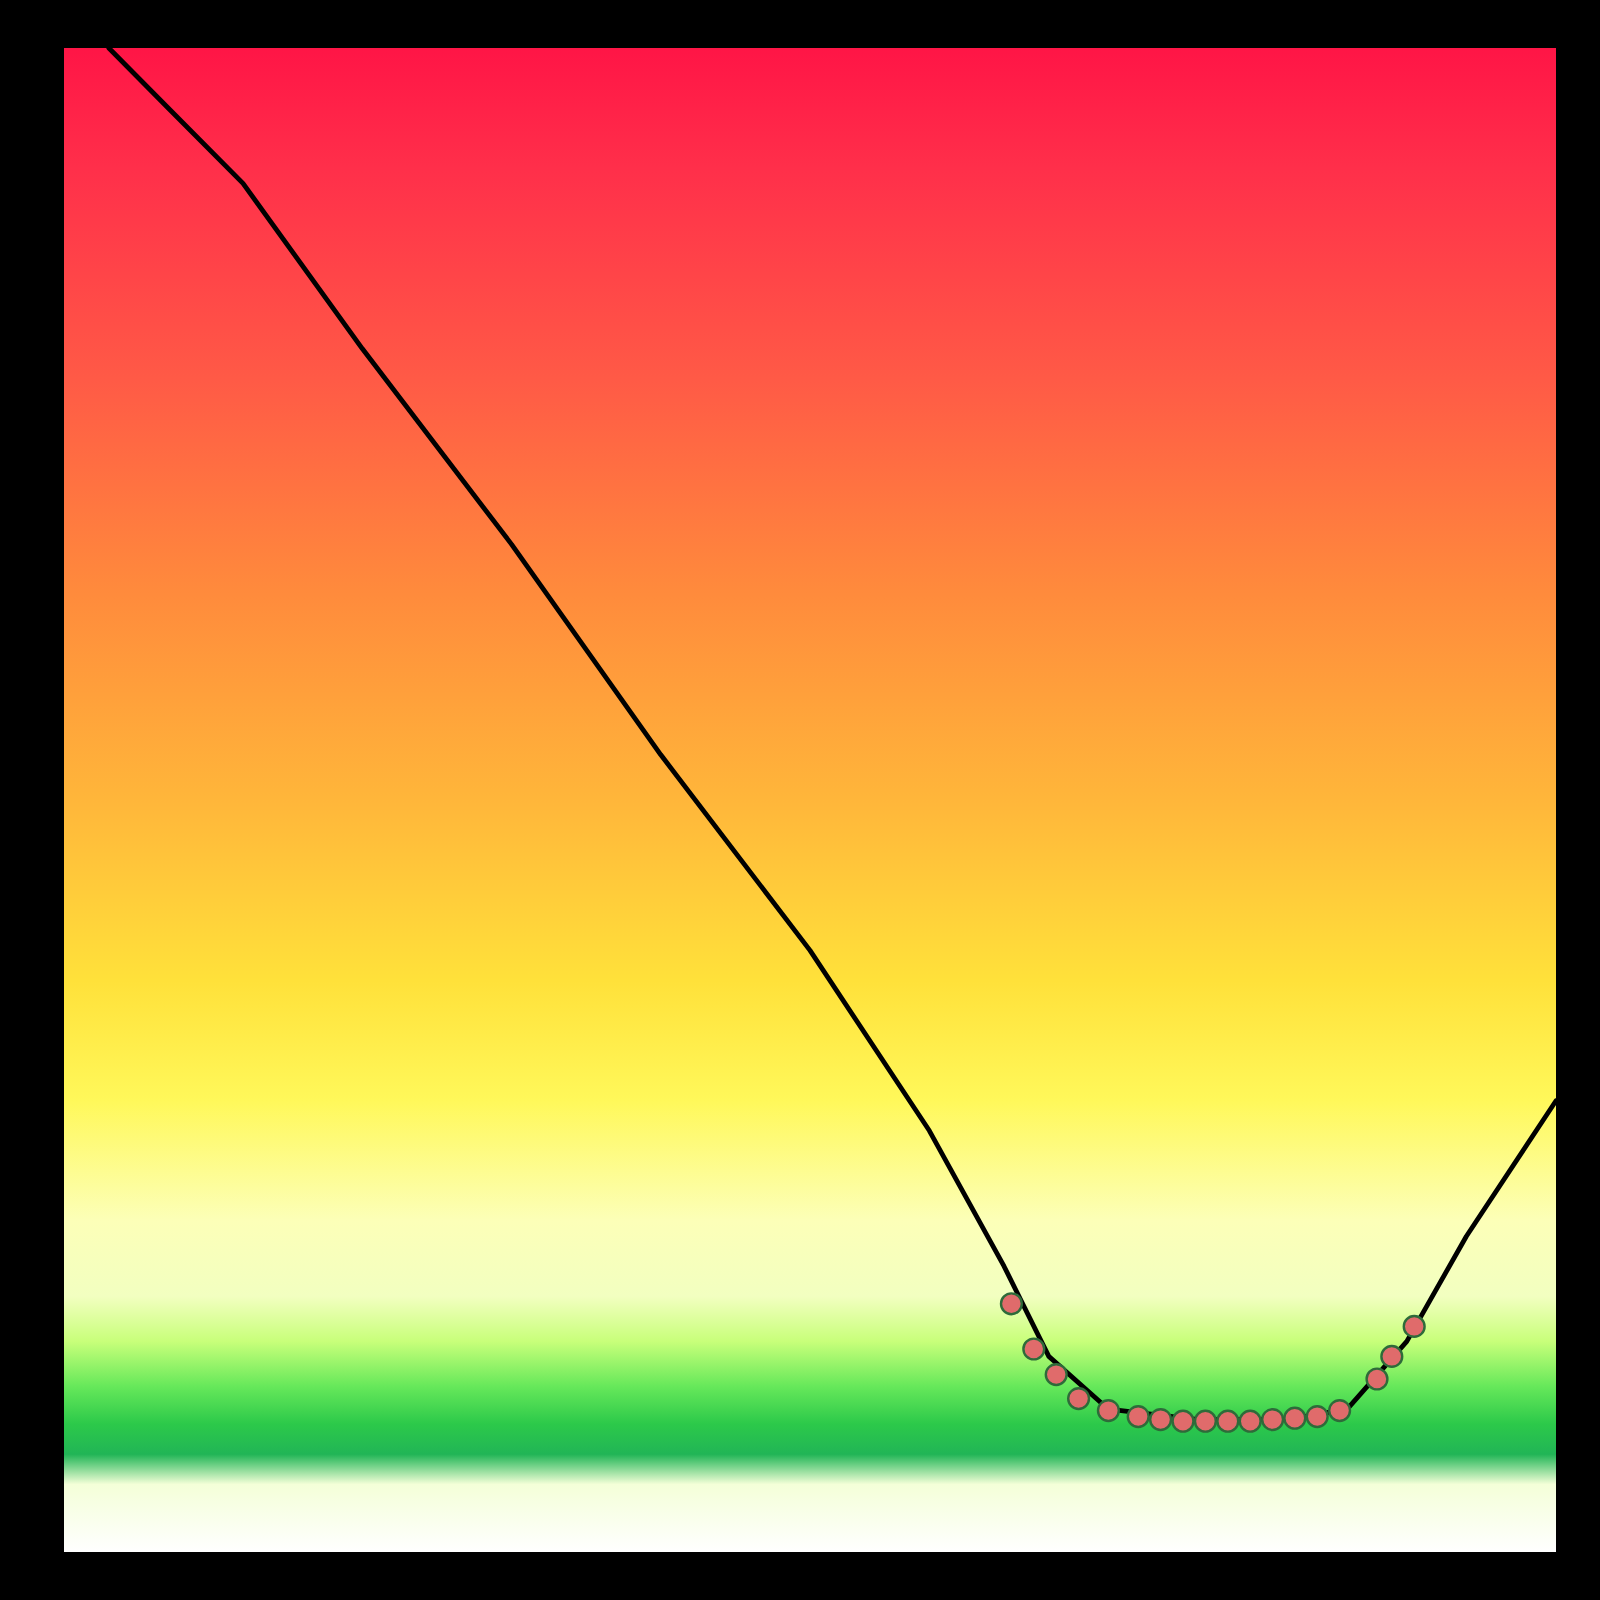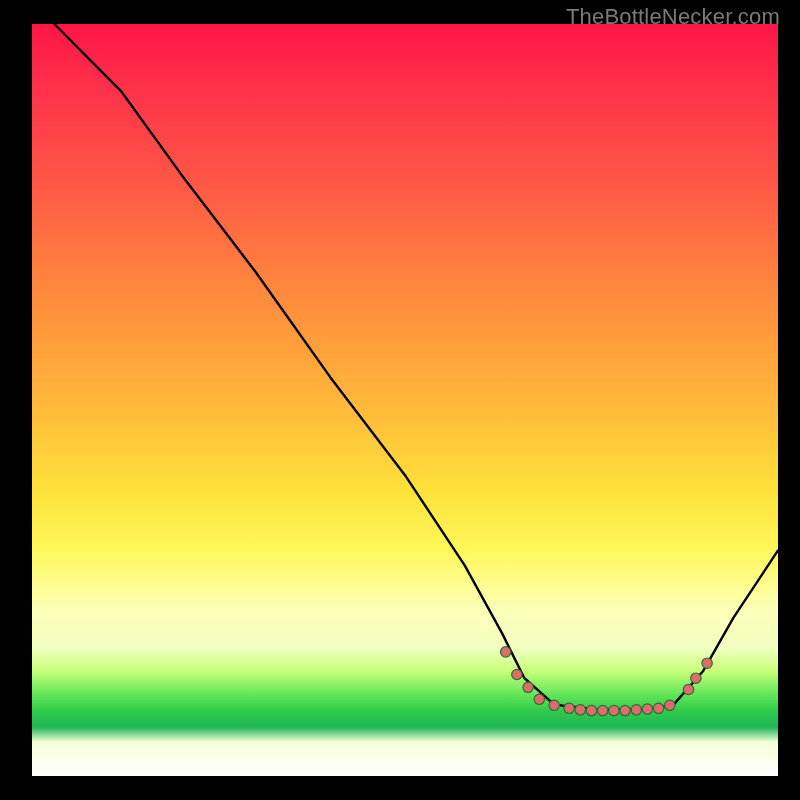--- a/index.html
+++ b/index.html
@@ -71,21 +71,20 @@
   .dot {
     fill: #e06b6b;
     stroke: #2e6b3a;
     stroke-width: 1.2;
   }
 </style>
 </head>
 <body>
 
 <div class="frame">
-  <div class="watermark">TheBottleNecker.com</div>
   <div class="plot-area">
     <svg class="curve-layer" viewBox="0 0 746 752">
       <path class="curve" d="M22.4 0.0 L52.2 30.1 L89.5 67.7 L149.2 150.4 L223.8 248.2 L298.4 353.4 L373.0 451.2 L432.7 541.4 L470.0 609.1 L492.4 654.2 L522.2 680.6 L567.0 685.8 L611.7 685.8 L641.6 680.6 L671.4 646.7 L701.2 594.1 L746.0 526.4"></path>
       <g>
           <circle cx="473.7" cy="627.9" r="5.2" class="dot"></circle>
           <circle cx="484.9" cy="650.5" r="5.2" class="dot"></circle>
           <circle cx="496.1" cy="663.3" r="5.2" class="dot"></circle>
           <circle cx="507.3" cy="675.3" r="5.2" class="dot"></circle>
           <circle cx="522.2" cy="681.3" r="5.2" class="dot"></circle>
           <circle cx="537.1" cy="684.3" r="5.2" class="dot"></circle>

